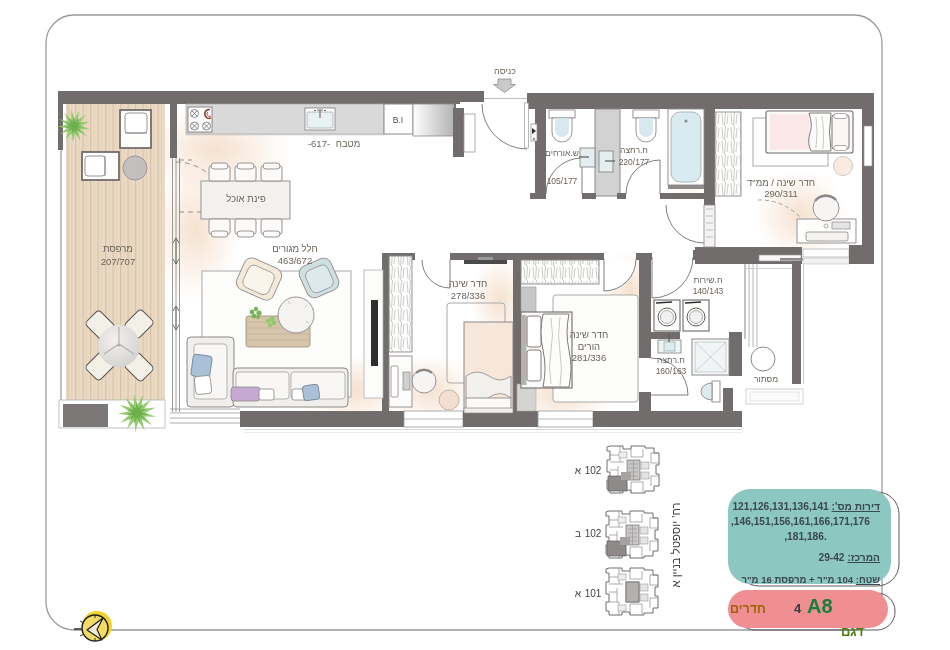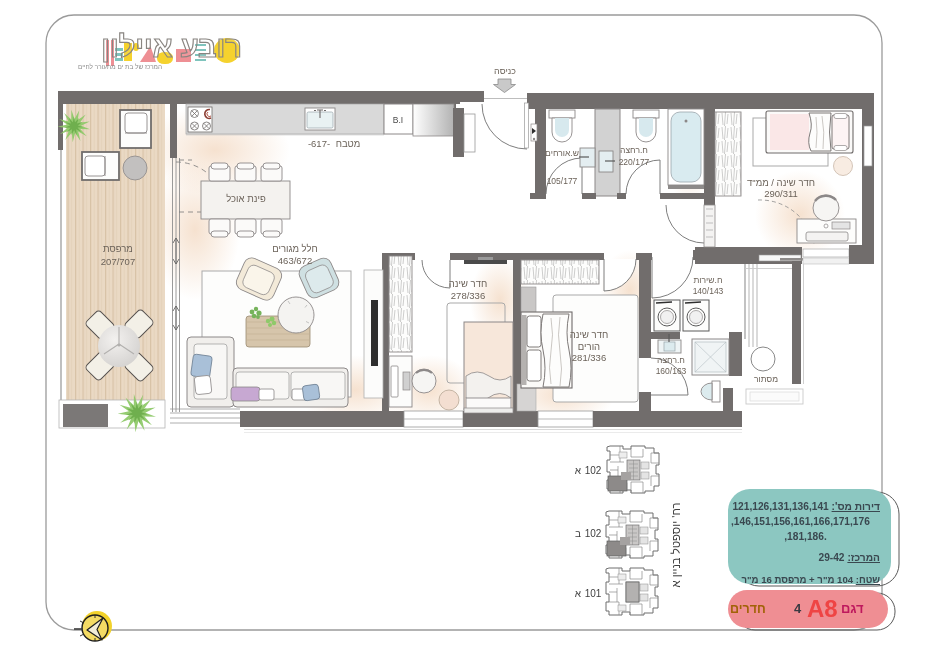--- a/index.html
+++ b/index.html
@@ -563,41 +563,28 @@
 
 <g>
   <circle cx="97" cy="626" r="15" fill="#f2d22b"></circle>
   <circle cx="95" cy="628" r="13" fill="#f4db64" stroke="#1f1f1f" stroke-width="1.4"></circle>
   <line x1="74" y1="629" x2="83" y2="629" stroke="#3a3a3a" stroke-width="1.6"></line>
   <path d="M87,630 L103,618 L97,629.5 L102,640 Z" fill="#f1ecd8" stroke="#1f1f1f" stroke-width="1.2" stroke-linejoin="round"></path>
   <path d="M80,621 l4,2 M80,636 l4,-2 M95,615 v3 M95,641 v-3" stroke="#1f1f1f" stroke-width="0.9"></path>
 </g>
 </svg>
 
-<div class="abs" style="left:0px;top:0px;width:300px;height:110px;">
-  <div class="abs" style="left:214px;top:38px;width:26px;height:25px;border-radius:50%;background:#f5d22e;"></div>
-  <div class="abs" style="left:157px;top:52px;width:16px;height:12px;background:#f5d22e;border-radius:45%;"></div>
-  <div class="abs" style="left:176px;top:49px;width:15px;height:13px;background:#ee8f94;"></div>
-  <div class="abs" style="left:140px;top:46px;width:16px;height:16px;background:#ee8f94;clip-path:polygon(0 100%,100% 100%,65% 0);"></div>
-  <div class="abs" style="left:133px;top:43px;width:6px;height:8px;background:#f5d22e;border-radius:50%;"></div>
-  <div class="abs" style="left:124px;top:43px;width:8px;height:18px;background:#f5d22e;"></div>
-  <div class="abs" style="left:195px;top:44px;width:11px;height:17px;background:repeating-linear-gradient(0deg,#7fc4bd 0,#7fc4bd 2.5px,#fff 2.5px,#fff 5px);"></div>
-  <div class="abs" style="left:115px;top:46px;width:8px;height:15px;background:repeating-linear-gradient(0deg,#7fc4bd 0,#7fc4bd 2.5px,#fff 2.5px,#fff 5px);"></div>
-  <div class="abs" style="left:106px;top:40px;width:9px;height:26px;background:repeating-linear-gradient(90deg,#ee8f94 0,#ee8f94 2.5px,#fff 2.5px,#fff 5px);"></div>
-  <div class="abs" style="left:105px;top:32px;width:137px;height:40px;text-align:center;font-size:29px;font-weight:bold;color:rgba(255,255,255,0.08);-webkit-text-stroke:1.15px #898581;line-height:1.05;direction:rtl;white-space:nowrap;">רובע איילון</div>
-  <div class="abs" style="left:72px;top:63px;width:96px;text-align:center;font-size:6.4px;color:#8a8a8a;direction:rtl;white-space:nowrap;">המרכז של בת ים מתעורר לחיים</div>
-</div>
 
 <div class="abs" style="left:731px;top:500px;width:149px;direction:rtl;text-align:right;font-size:10.2px;color:#3a4850;line-height:1.45;font-weight:bold;">
   <div style="white-space:nowrap;"><u>דירות מס':</u> 121,126,131,136,141</div>
   <div dir="ltr" style="text-align:left;white-space:nowrap;">,146,151,156,161,166,171,176</div>
   <div dir="ltr" style="text-align:center;">,181,186.</div>
   <div style="height:7px;"></div>
   <div><u>המרכז:</u> 29-42</div>
   <div style="height:7px;"></div>
   <div style="font-size:9.6px;white-space:nowrap;"><u>שטח:</u> 104 מ"ר + מרפסת 16 מ"ר</div>
 </div>
 
-<div class="abs" style="left:841px;top:601px;font-size:13px;font-weight:bold;color:#be185d;">דגם</div>
-<div class="abs" style="left:807px;top:595px;font-size:24px;font-weight:bold;color:#ef4444;">A8</div>
+<div class="abs" style="left:841px;top:624px;font-size:13px;font-weight:bold;color:#4d7c0f;">דגם</div>
+<div class="abs" style="left:807px;top:595px;font-size:20px;font-weight:bold;color:#15803d;">A8</div>
 <div class="abs" style="left:794px;top:601px;font-size:13px;font-weight:bold;color:#3a3a42;">4</div>
 <div class="abs" style="left:730px;top:601.5px;font-size:12.5px;font-weight:bold;color:#a16207;">חדרים</div>
 </div>
 
 </body></html>

